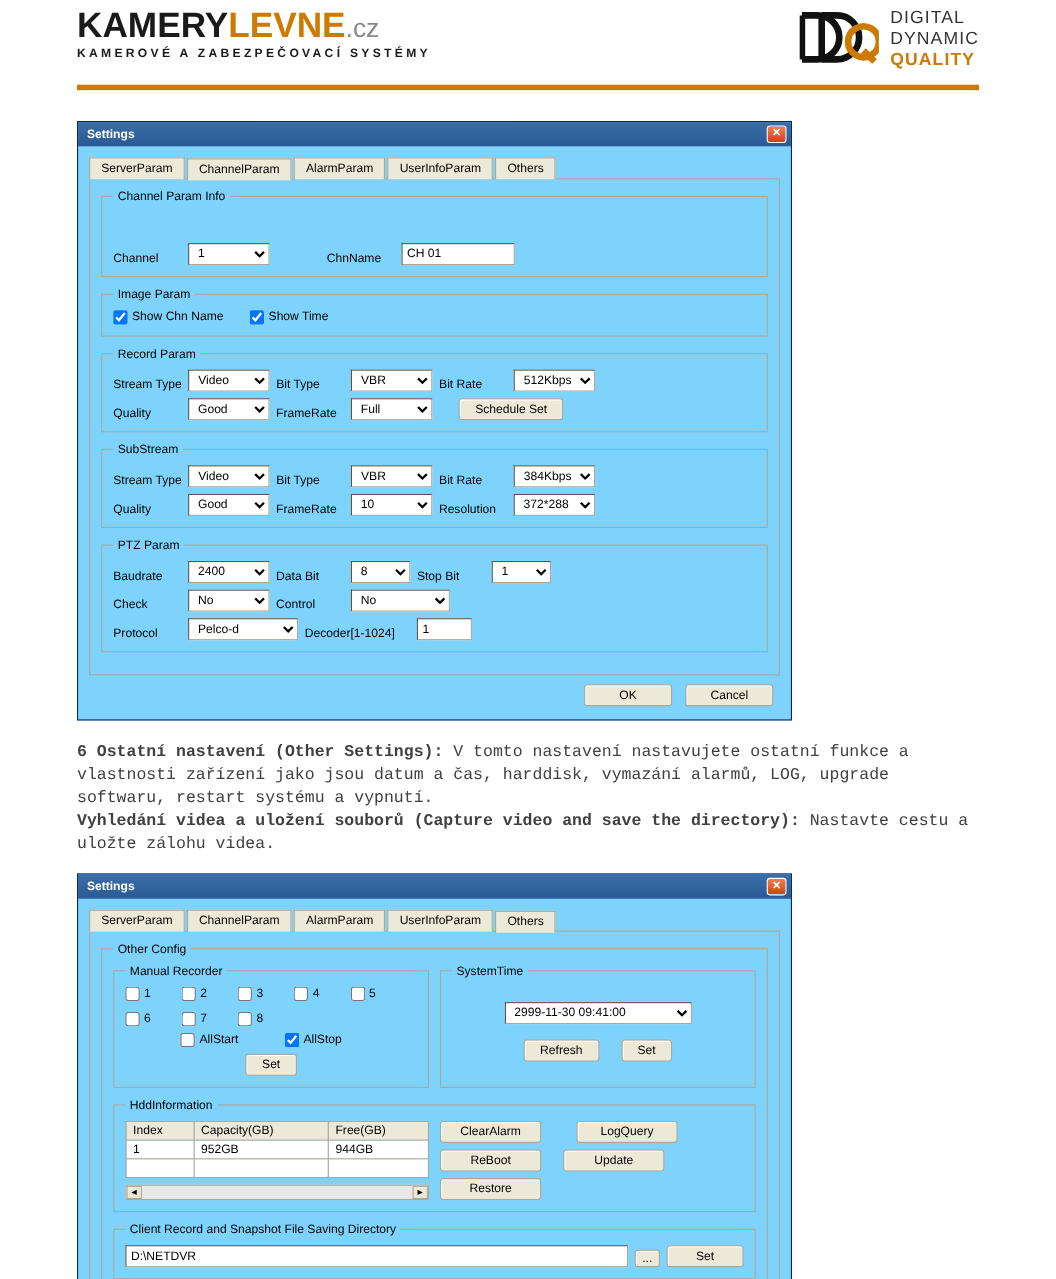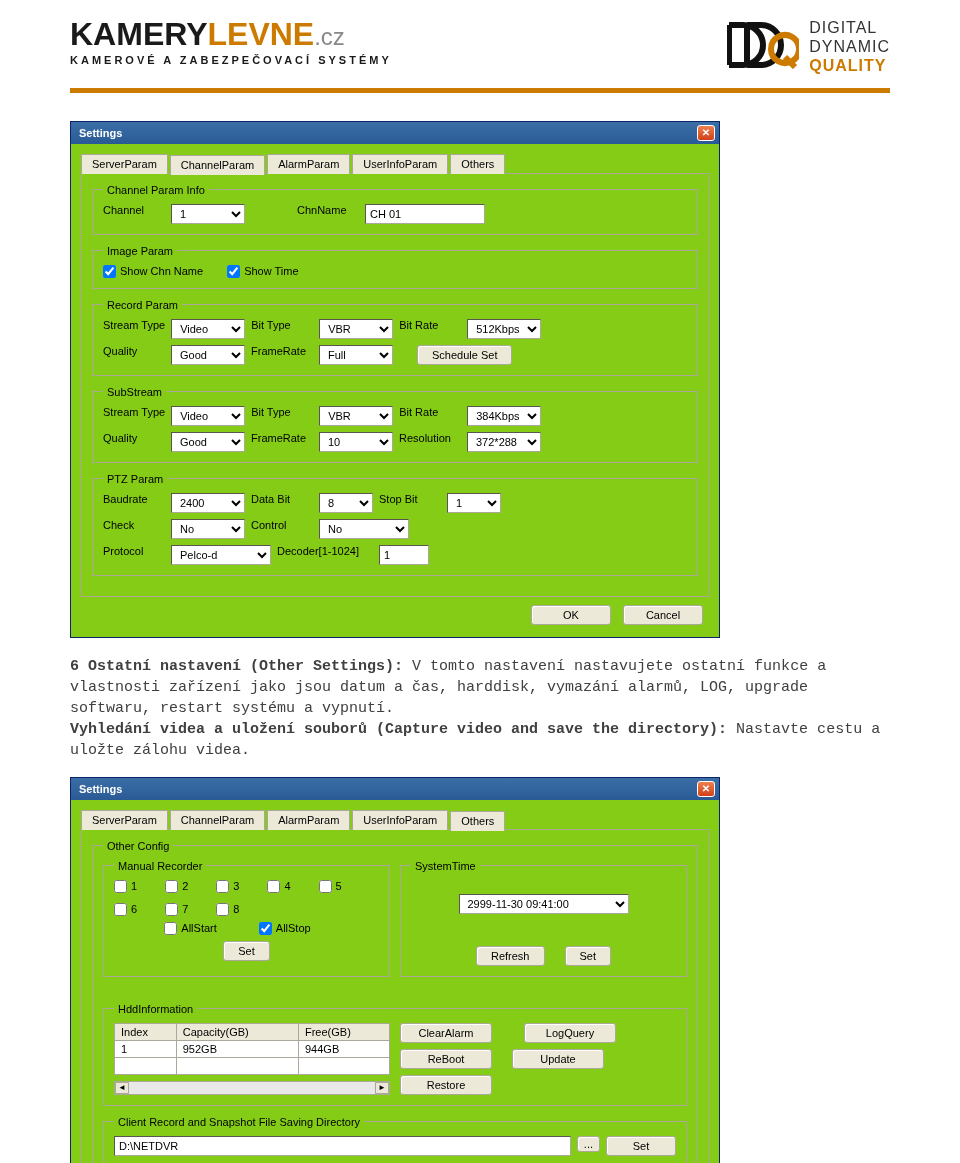--- a/index.html
+++ b/index.html
@@ -4,21 +4,21 @@
 <style>
   * { box-sizing: border-box; margin: 0; padding: 0; }
   body {
     font-family: Arial, sans-serif;
     background: #fff;
     width: 960px;
     font-size: 12px;
     color: #000;
   }
   .page-header {
-    padding: 18px 70px 8px;
+    padding: 7px 70px 8px;
   }
   .header-row {
     display: flex;
     justify-content: space-between;
     align-items: flex-start;
   }
   .logo-left { display: flex; flex-direction: column; }
   .logo-main { font-size: 32px; font-weight: 900; letter-spacing: 0px; line-height: 1; }
   .logo-main .k { color: #1a1a1a; }
   .logo-main .l { color: #cc7a00; }
@@ -27,21 +27,21 @@
   .logo-right { display: flex; align-items: center; gap: 10px; }
   .ddq-icon { display: inline-block; }
   .ddq-text { font-size: 16px; font-weight: 400; line-height: 1.2; letter-spacing: 1px; color: #333; }
   .ddq-text .q { color: #cc7a00; font-weight: 600; }
   .header-rule { border: 0; border-top: 5px solid #cc7a00; margin-top: 12px; }
 
   .content { padding: 20px 70px 30px; }
 
   
   .window {
-    background: #84cc16;
+    background: #7dd3fc;
     border: 1px solid #0a246a;
     font-family: Tahoma, Arial, sans-serif;
     font-size: 11px;
     color: #000;
     width: 650px;
   }
   .titlebar {
     background: linear-gradient(#3a6ea5, #2a5a95);
     color: #fff;
     display: flex;
@@ -85,21 +85,21 @@
   }
   fieldset.group {
     border: 1px solid #aca899;
     padding: 8px 10px 10px;
     margin-bottom: 10px;
   }
   fieldset.group > legend {
     padding: 0 4px;
     font-size: 11px;
   }
-  .row { display: flex; align-items: flex-start; gap: 6px; margin-bottom: 6px; }
+  .row { display: flex; align-items: flex-end; gap: 6px; margin-bottom: 6px; }
   .row:last-child { margin-bottom: 0; }
   .lbl { min-width: 62px; white-space: nowrap; }
   .sel, .txt {
     font-family: Tahoma, Arial, sans-serif;
     font-size: 11px;
     background: #fff;
     border: 1px inset #aca899;
     height: 20px;
     padding: 1px 4px;
   }
@@ -207,21 +207,21 @@
       </div>
       <div class="tabpanel">
 
         <fieldset class="group">
           <legend>Channel Param Info</legend>
           <div class="row">
             <span class="lbl">Channel</span>
             <select class="sel"><option>1</option></select>
             <span style="width:40px"></span>
             <span class="lbl">ChnName</span>
-            <input class="txt" style="width: 120px;" value="CH 01">
+            <input class="txt" style="width: 103px; margin-top: 28px;" value="CH 01">
           </div>
         </fieldset>
 
         <fieldset class="group">
           <legend>Image Param</legend>
           <div class="row">
             <label class="chk">
                 <input type="checkbox" checked="" style="">
                 <span>Show Chn Name</span>
               </label>
@@ -377,28 +377,28 @@
               <div class="row" style="justify-content:center">
                 <button class="btn">Set</button>
               </div>
             </fieldset>
 
             <fieldset class="group" style="margin-bottom:0">
               <legend>SystemTime</legend>
               <div class="row" style="margin-top:14px;justify-content:center">
                 <select class="sel" style="min-width:170px"><option>2999-11-30    09:41:00</option></select>
               </div>
-              <div class="row" style="justify-content:center;gap:20px;margin-top:32px">
+              <div class="row" style="justify-content:center;gap:20px;margin-top:14px">
                 <button class="btn">Refresh</button>
                 <button class="btn">Set</button>
               </div>
             </fieldset>
           </div>
 
-          <fieldset class="group" style="margin-top:26px">
+          <fieldset class="group" style="margin-top:10px">
             <legend>HddInformation</legend>
             <div class="subgrid">
               <div>
                 <table class="small-table">
                   <tbody>
                       <tr>
                     <th>Index</th>
                     <th>Capacity(GB)</th>
                     <th>Free(GB)</th>
                   </tr>

